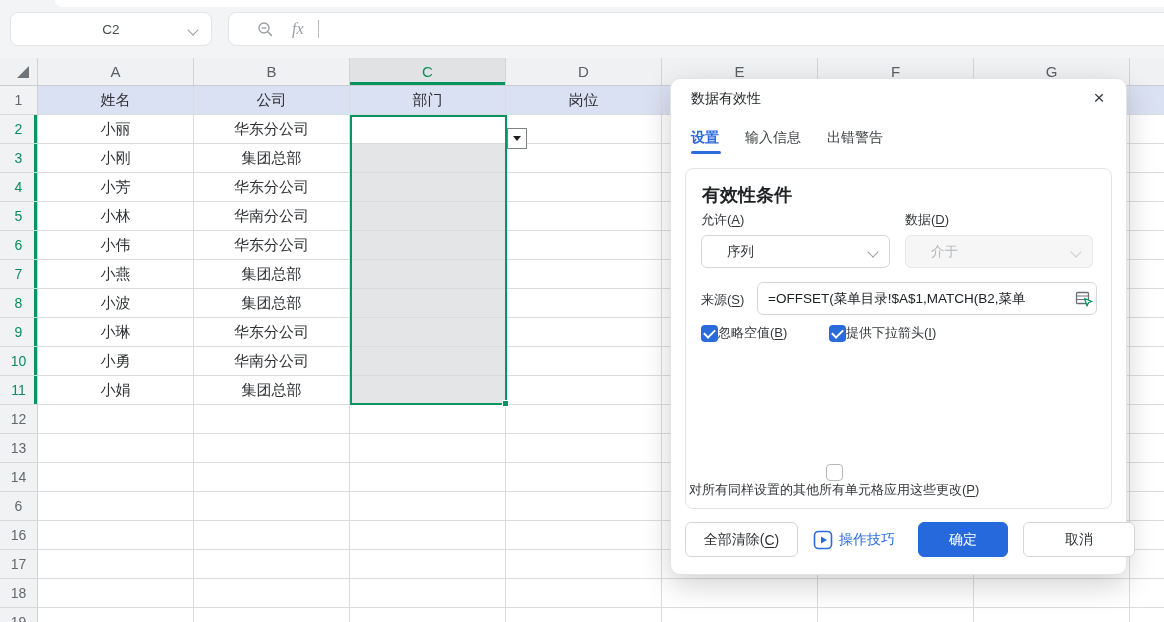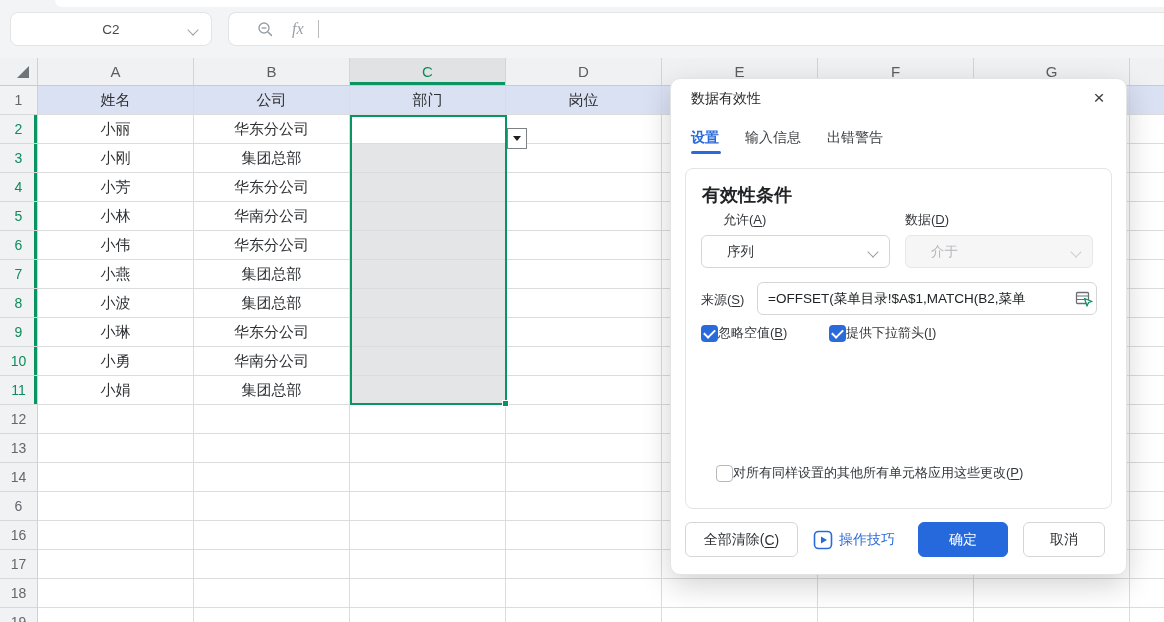--- a/index.html
+++ b/index.html
@@ -42,43 +42,43 @@
   
   .dialog { position:absolute; left:670px; top:78px; width:457px; height:497px; background:#fff; border:1px solid #e3e4e6; border-radius:10px; box-shadow:0 10px 30px rgba(0,0,0,0.18); z-index:10; font-size:13px; }
   .dlg-title { position:absolute; left:20px; top:11px; font-size:14px; color:#27292b; }
   .dlg-close { position:absolute; right:14px; top:6px; width:26px; height:26px; text-align:center; line-height:26px; font-size:19px; color:#3a3d40; cursor:pointer; }
   .tabs { position:absolute; left:20px; top:50px; display:flex; gap:26px; font-size:14px; color:#3d4043; }
   .tab.active { color:#2a6bdc; font-weight:700; }
   .tab-underline { position:absolute; left:20px; top:72px; width:30px; height:3px; background:#2a6bdc; border-radius:2px; }
   .groupbox { position:absolute; left:14px; right:14px; top:89px; height:341px; border:1px solid #e3e4e6; border-radius:8px; }
   .gb-heading { position:absolute; left:16px; top:14px; font-size:18px; font-weight:700; color:#202325; }
   .lbl { position:absolute; font-size:13px; color:#33363a; }
-  .lbl-allow { left:15px; top:42px;margin-left:22px; }
+  .lbl-allow { left:15px; top:42px; }
   .lbl-data { left:219px; top:42px; }
   .lbl-source { left:15px; top:122px; }
   .u { text-decoration:underline; text-underline-offset:2px; }
   .select { position:absolute; height:33px; background:#fff; border:1px solid #d5d6d8; border-radius:6px; display:flex; align-items:center; padding:0 25px; font-size:13.5px; color:#33363a; }
   .select .chev { position:absolute; right:12px; }
   .sel-allow { left:15px; top:66px; width:189px; }
   .sel-data { left:219px; top:66px; width:188px; background:#f6f6f7; border-color:#e6e7e9; color:#b4b7ba; }
   .sel-data .chev { border-color:#cdced0; }
   .inp-source { position:absolute; left:71px; top:113px; width:340px; height:33px; background:#fff; border:1px solid #d5d6d8; border-radius:6px; line-height:31px; padding:0 18px 0 10px; font-size:13.5px; color:#202325; white-space:nowrap; overflow:hidden; }
   .inp-source svg { position:absolute; right:2px; top:6px; background:transparent; }
   .cbrow { position:absolute; display:flex; align-items:center; gap:0; font-size:13px; color:#33363a; }
   .cb { width:17px; height:17px; border-radius:4px; background:#2a6bdc; position:relative; flex:none; }
   .cb::after { content:""; position:absolute; left:5px; top:2.5px; width:5px; height:9px; border-right:2px solid #fff; border-bottom:2px solid #fff; transform:rotate(45deg); }
   .cb.off { background:#fff; border:1.5px solid #b6b9bc; }
   .cb.off::after { display:none; }
   .cb-ignore { left:15px; top:155px; }
   .cb-arrow { left:143px; top:155px; }
-  .cb-apply { left:30px; top:295px; }
+  .cb-apply { left:3px; top:295px;flex-direction:column; }
   .btn { position:absolute; height:35px; border-radius:6px; border:1px solid #d5d6d8; background:#fff; font-size:14px; color:#2e3134; display:flex; align-items:center; justify-content:center; cursor:pointer; }
   .btn-clear { left:14px; top:443px; width:113px; }
   .btn-ok { left:247px; top:443px; width:90px; background:#2569dd; border-color:#2569dd; color:#fff; }
-  .btn-cancel { left:352px; top:443px; width:82px; }
+  .btn-cancel { left:352px; top:443px; width:112px; }
   .tips { position:absolute; left:142px; top:451px; display:flex; align-items:center; gap:6px; color:#2a6bdc; font-size:14px; cursor:pointer; }
 </style>
 </head>
 <body>
 
 <div class="top-sliver"></div>
 <div class="namebox">
   <span>C2</span>
   <span class="chev"></span>
 </div>

